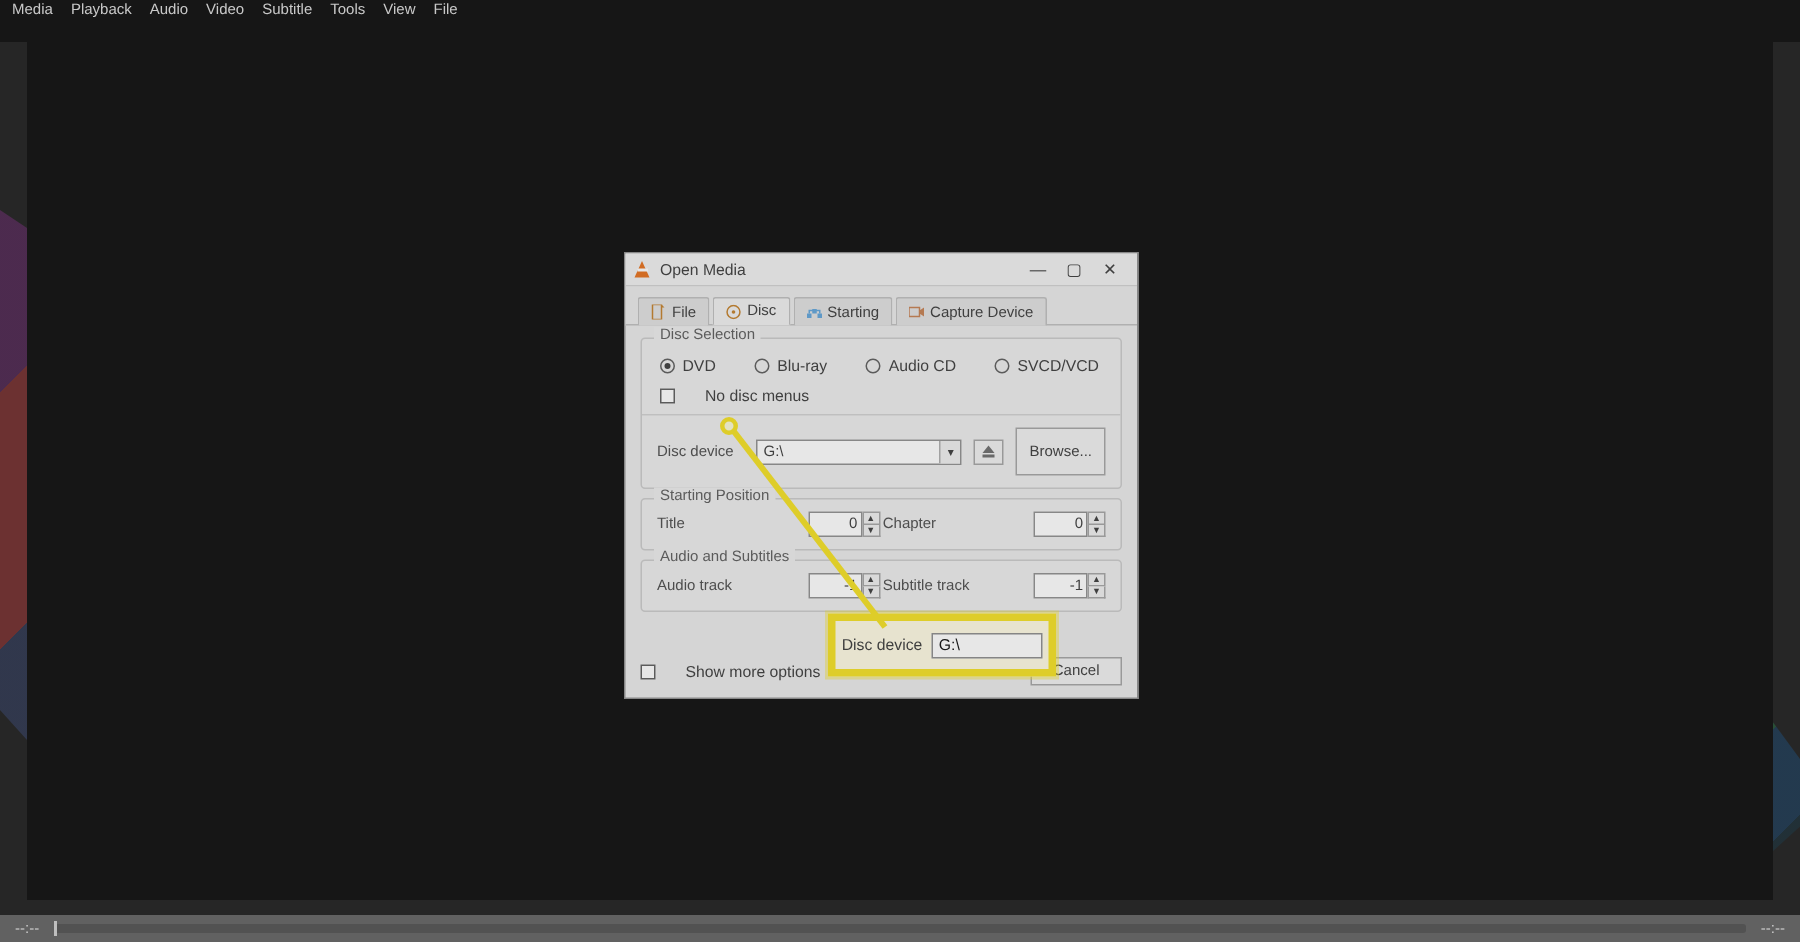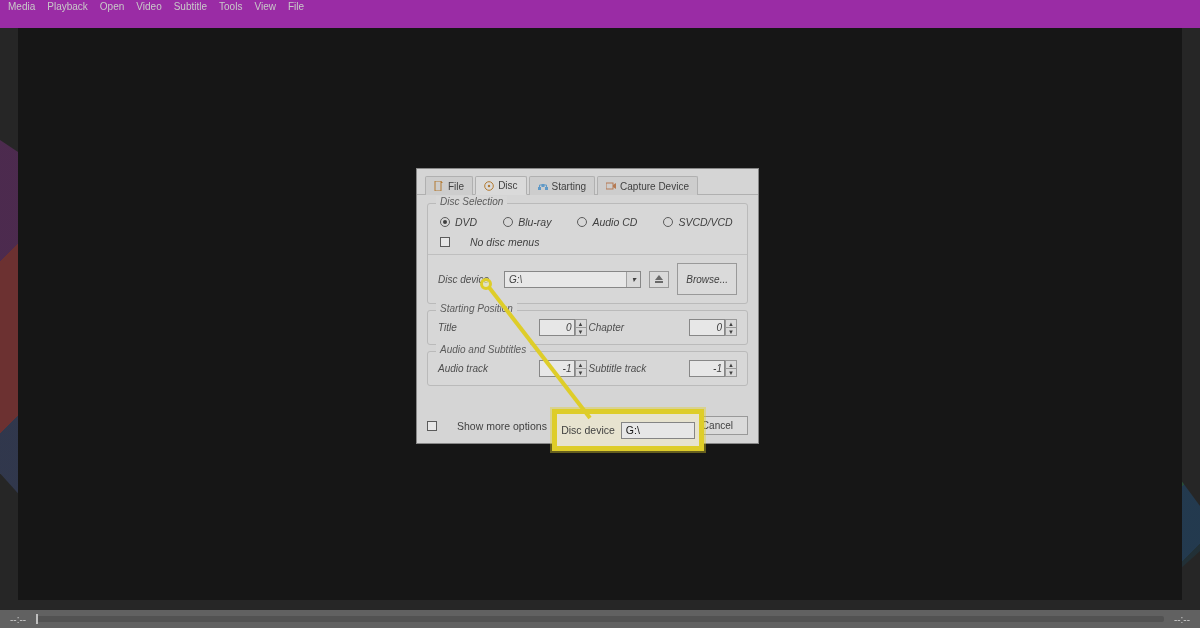--- a/index.html
+++ b/index.html
@@ -8,21 +8,21 @@
 
 .poly { position: absolute; opacity: .55; }
 .poly.tl { left: -30px; top: 120px; width: 120px; height: 400px;
   background: linear-gradient(135deg, #6a1e6e 0 33%, #b02d2d 33% 66%, #2b3b6a 66%); clip-path: polygon(0 0, 100% 20%, 60% 100%, 0 80%); }
 .poly.br { right: -20px; bottom: 30px; width: 120px; height: 130px;
   background: linear-gradient(135deg, #1b6e3a 0 40%, #0d3f6e 40% 70%, #0a2a3a 70%); clip-path: polygon(0 40%, 60% 0, 100% 50%, 40% 100%); }
 
 
 .dim { position: absolute; inset: 0; background: rgba(120,120,120,.18); pointer-events: none; z-index: 50; }
 
-.menubar { position: absolute; left: 0; right: 0; top: 0; height: 28px; background: #a21caf; display: flex; gap: 12px; padding: 1px 8px; font-size: 10px; color: #dadada; z-index: 5; }
+.menubar { position: absolute; left: 0; right: 0; top: 0; height: 28px; background: #000000; display: flex; gap: 12px; padding: 1px 8px; font-size: 10px; color: #dadada; z-index: 5; }
 .menubar span { cursor: default; }
 .stage { position: absolute; left: 18px; right: 18px; top: 6px; bottom: 28px; background: #000; border: 1px solid #000; z-index: 2; }
 
 .bottombar { position: absolute; left: 0; right: 0; bottom: 0; height: 18px; background: #5c5c5c; display: flex; align-items: center; padding: 0 10px; gap: 10px; font-size: 10px; color: #ddd; z-index: 5; }
 .progress { flex: 1; height: 6px; background: #4a4a4a; border-radius: 2px; position: relative; }
 .progress::after { content: ""; position: absolute; left: 0; top: -2px; width: 2px; height: 10px; background: #cfcfcf; }
 
 
 .dialog { position: absolute; left: 416px; top: 168px; width: 343px; background: #e9e9e9; border: 1px solid #8a8a8a; box-shadow: 0 4px 18px rgba(0,0,0,.45); z-index: 30; font-size: 10.5px; color: #333; }
 .titlebar { height: 22px; background: #efefef; display: flex; align-items: center; padding: 0 6px; border-bottom: 1px solid #d0d0d0; }
@@ -31,21 +31,21 @@
 .cone::after { content: ""; position: absolute; left: 2px; bottom: 4px; width: 7px; height: 2px; background: #fff; }
 .titlebar .title { font-size: 10.5px; flex: 0 0 auto; }
 .titlebar .spacer { flex: 1; }
 .winbtn { width: 24px; height: 18px; display: flex; align-items: center; justify-content: center; color: #333; font-size: 11px; }
 
 .tabs { display: flex; gap: 2px; padding: 6px 8px 0 8px; background: #e9e9e9; border-bottom: 1px solid #bcbcbc; }
 .tab { display: flex; align-items: center; gap: 4px; padding: 3px 8px; font-size: 10px; border: 1px solid #bcbcbc; border-bottom: none; background: #e0e0e0; border-radius: 2px 2px 0 0; position: relative; top: 1px; }
 .tab.active { background: #efefef; border-bottom: 1px solid #efefef; }
 .tab .ico { width: 10px; height: 10px; }
 
-.pane { padding: 8px 10px; font-style: italic; }
+.pane { padding: 8px 10px; }
 .group { border: 1px solid #c8c8c8; border-radius: 3px; margin-bottom: 6px; padding: 8px 10px 8px 10px; position: relative; background: #ececec; }
 .group > .legend { position: absolute; top: -8px; left: 8px; background: #ececec; padding: 0 4px; font-size: 10px; color: #555; }
 .radios { display: flex; gap: 26px; margin: 4px 2px 8px 2px; }
 .radio { display: flex; align-items: center; gap: 5px; }
 .radio .dot { width: 10px; height: 10px; border: 1px solid #555; border-radius: 50%; display: flex; align-items: center; justify-content: center; }
 .radio.sel .dot::after { content: ""; width: 4px; height: 4px; background: #333; border-radius: 50%; }
 .check { display: flex; align-items: center; gap: 20px; margin: 2px 0 6px 2px; }
 .check .box { width: 10px; height: 10px; border: 1px solid #555; background: #fff; }
 .split { height: 1px; background: #cfcfcf; margin: 0 -10px 8px -10px; }
 
@@ -77,37 +77,45 @@
 </style>
 </head>
 <body>
 
 <div class="poly tl"></div>
 <div class="poly br"></div>
 
 <div class="menubar">
   <span>Media</span>
   <span>Playback</span>
-  <span>Open</span>
+  <span>Audio</span>
   <span>Video</span>
   <span>Subtitle</span>
   <span>Tools</span>
   <span>View</span>
   <span>File</span>
 </div>
 
 <div class="stage"></div>
 
 <div class="bottombar">
   <span>--:--</span>
   <div class="progress"></div>
   <span>--:--</span>
 </div>
 
 <div class="dialog">
+  <div class="titlebar">
+    <div class="cone"></div>
+    <div class="title">Open Media</div>
+    <div class="spacer"></div>
+    <div class="winbtn">—</div>
+    <div class="winbtn">▢</div>
+    <div class="winbtn">✕</div>
+  </div>
 
   <div class="tabs">
     <div class="tab">
       <svg class="ico" viewBox="0 0 10 10">
           <rect x="1" y="0" width="6" height="10" fill="none" stroke="#c07a20" stroke-width="1"></rect>
           <path d="M7 0 L9 2 L7 2 Z" fill="#c07a20"></path>
         </svg>
       <span>File</span>
     </div>
     <div class="tab active">

